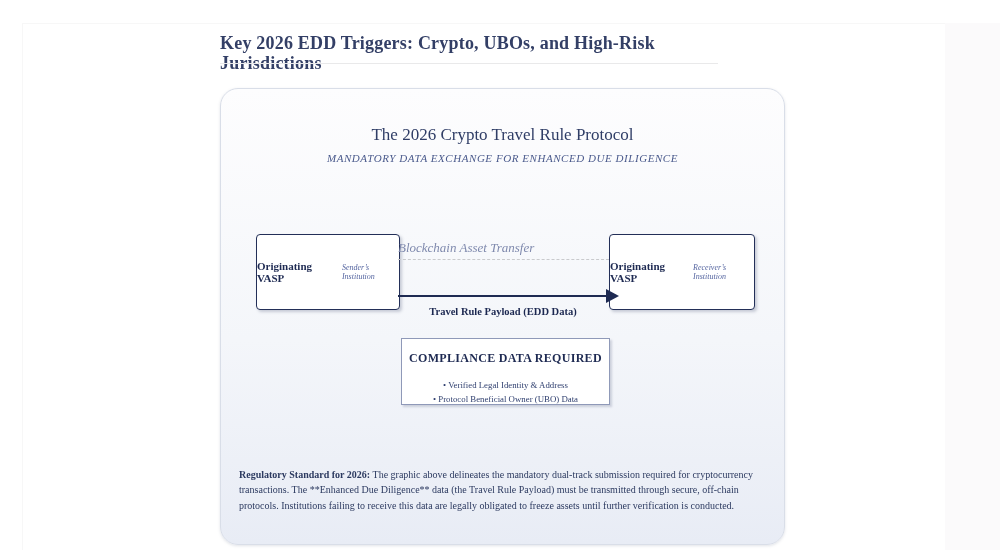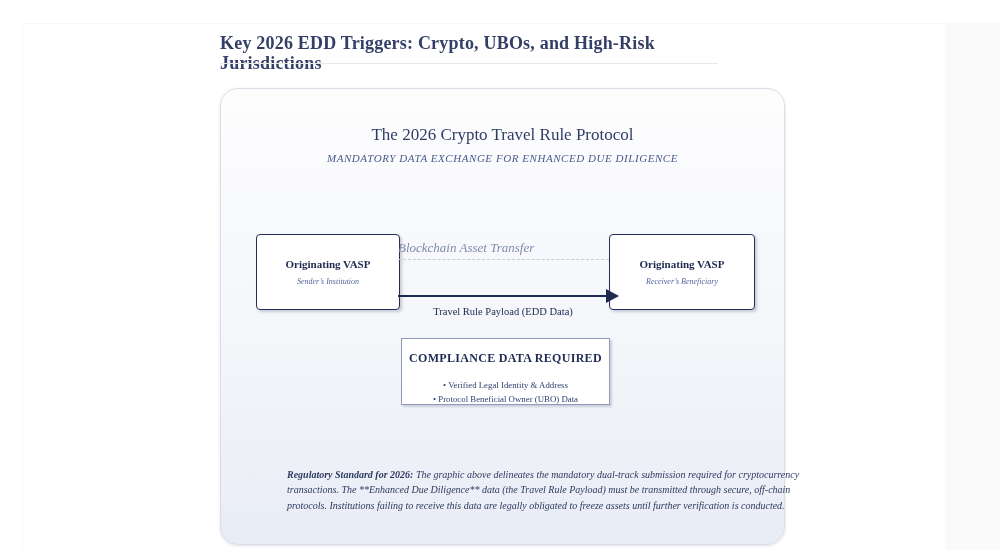--- a/index.html
+++ b/index.html
@@ -26,45 +26,45 @@
   }
   .card *{position:absolute}
   .diagram-title{left:0;top:36px;width:100%;text-align:center;font-size:17px;color:#2f3d66}
   .diagram-subtitle{
     left:0;top:63px;width:100%;text-align:center;
     font-size:11px;font-style:italic;letter-spacing:.55px;color:#4a5a8c;
   }
   .vasp-box{
     background:#ffffff;border:1.5px solid #232f58;border-radius:4px;
     box-shadow:2px 2px 3px rgba(90,100,130,.3);
-    display:flex;flex-direction:column;align-items:center;justify-content:center;gap:7px;
+    display:flex;flex-direction:row;align-items:center;justify-content:center;gap:7px;
   }
   .vasp-box.left{left:35px;top:145px;width:142px;height:74px}
   .vasp-box.right{left:388px;top:145px;width:144px;height:74px}
   .vasp-title{position:static;font-size:11px;font-weight:bold;color:#1e2a52}
   .vasp-sub{position:static;font-size:8px;font-style:italic;color:#5565a0}
   .dash-label{left:177px;top:151px;width:211px;text-align:left;font-size:13px;font-style:italic;color:#7f89ad}
   .dash-line{left:177px;top:170px;width:211px;height:0;border-top:1px dashed #c9cacd}
   .arrow-line{left:177px;top:206px;width:213px;height:2px;background:#1e2a52;z-index:4}
   .arrow-head{
     left:385px;top:200px;width:0;height:0;z-index:5;
     border-top:7px solid transparent;border-bottom:7px solid transparent;border-left:13px solid #1e2a52;
   }
-  .arrow-label{left:137px;top:217px;width:290px;text-align:center;font-size:10.5px;font-weight:normal;color:#1b2750}
+  .arrow-label{left:137px;top:217px;width:290px;text-align:center;font-size:10.5px;font-weight:bold;color:#1b2750}
   .compliance-box{
     left:180px;top:249px;width:207px;height:65px;background:#ffffff;
     border:1px solid #8f99b8;box-shadow:1.5px 1.5px 2px rgba(90,100,130,.25);
   }
   .compliance-box *{position:static}
   .comp-title{display:block;margin-top:12px;text-align:center;font-size:12px;font-weight:bold;letter-spacing:.3px;color:#1e2a52}
   .comp-item{display:block;text-align:center;font-size:8.8px;line-height:14px;color:#2e3e6e}
   .comp-item.first{margin-top:12px}
   .footnote{
     left:18px;top:368px;width:532px;
-    font-size:10px;font-style:italic;line-height:15.3px;color:#2c3a60;margin-left:48px;
+    font-size:10px;line-height:15.3px;color:#2c3a60;
   }
   .footnote span{position:static}
   .footnote .lead{font-weight:bold}
 </style>
 </head>
 <body>
 
 <div class="right-strip"></div>
 <div class="content-panel"></div>
 
@@ -76,21 +76,21 @@
   <div class="diagram-title">The 2026 Crypto Travel Rule Protocol</div>
   <div class="diagram-subtitle">MANDATORY DATA EXCHANGE FOR ENHANCED DUE DILIGENCE</div>
 
   <div class="vasp-box left">
     <div class="vasp-title">Originating VASP</div>
     <div class="vasp-sub">Sender’s Institution</div>
   </div>
 
   <div class="vasp-box right">
     <div class="vasp-title">Originating VASP</div>
-    <div class="vasp-sub">Receiver’s Beneficiary</div>
+    <div class="vasp-sub">Receiver’s Institution</div>
   </div>
 
   <div class="dash-label">Blockchain Asset Transfer</div>
   <div class="dash-line"></div>
 
   <div class="arrow-line"></div>
   <div class="arrow-head"></div>
   <div class="arrow-label">Travel Rule Payload (EDD Data)</div>
 
   <div class="compliance-box">

